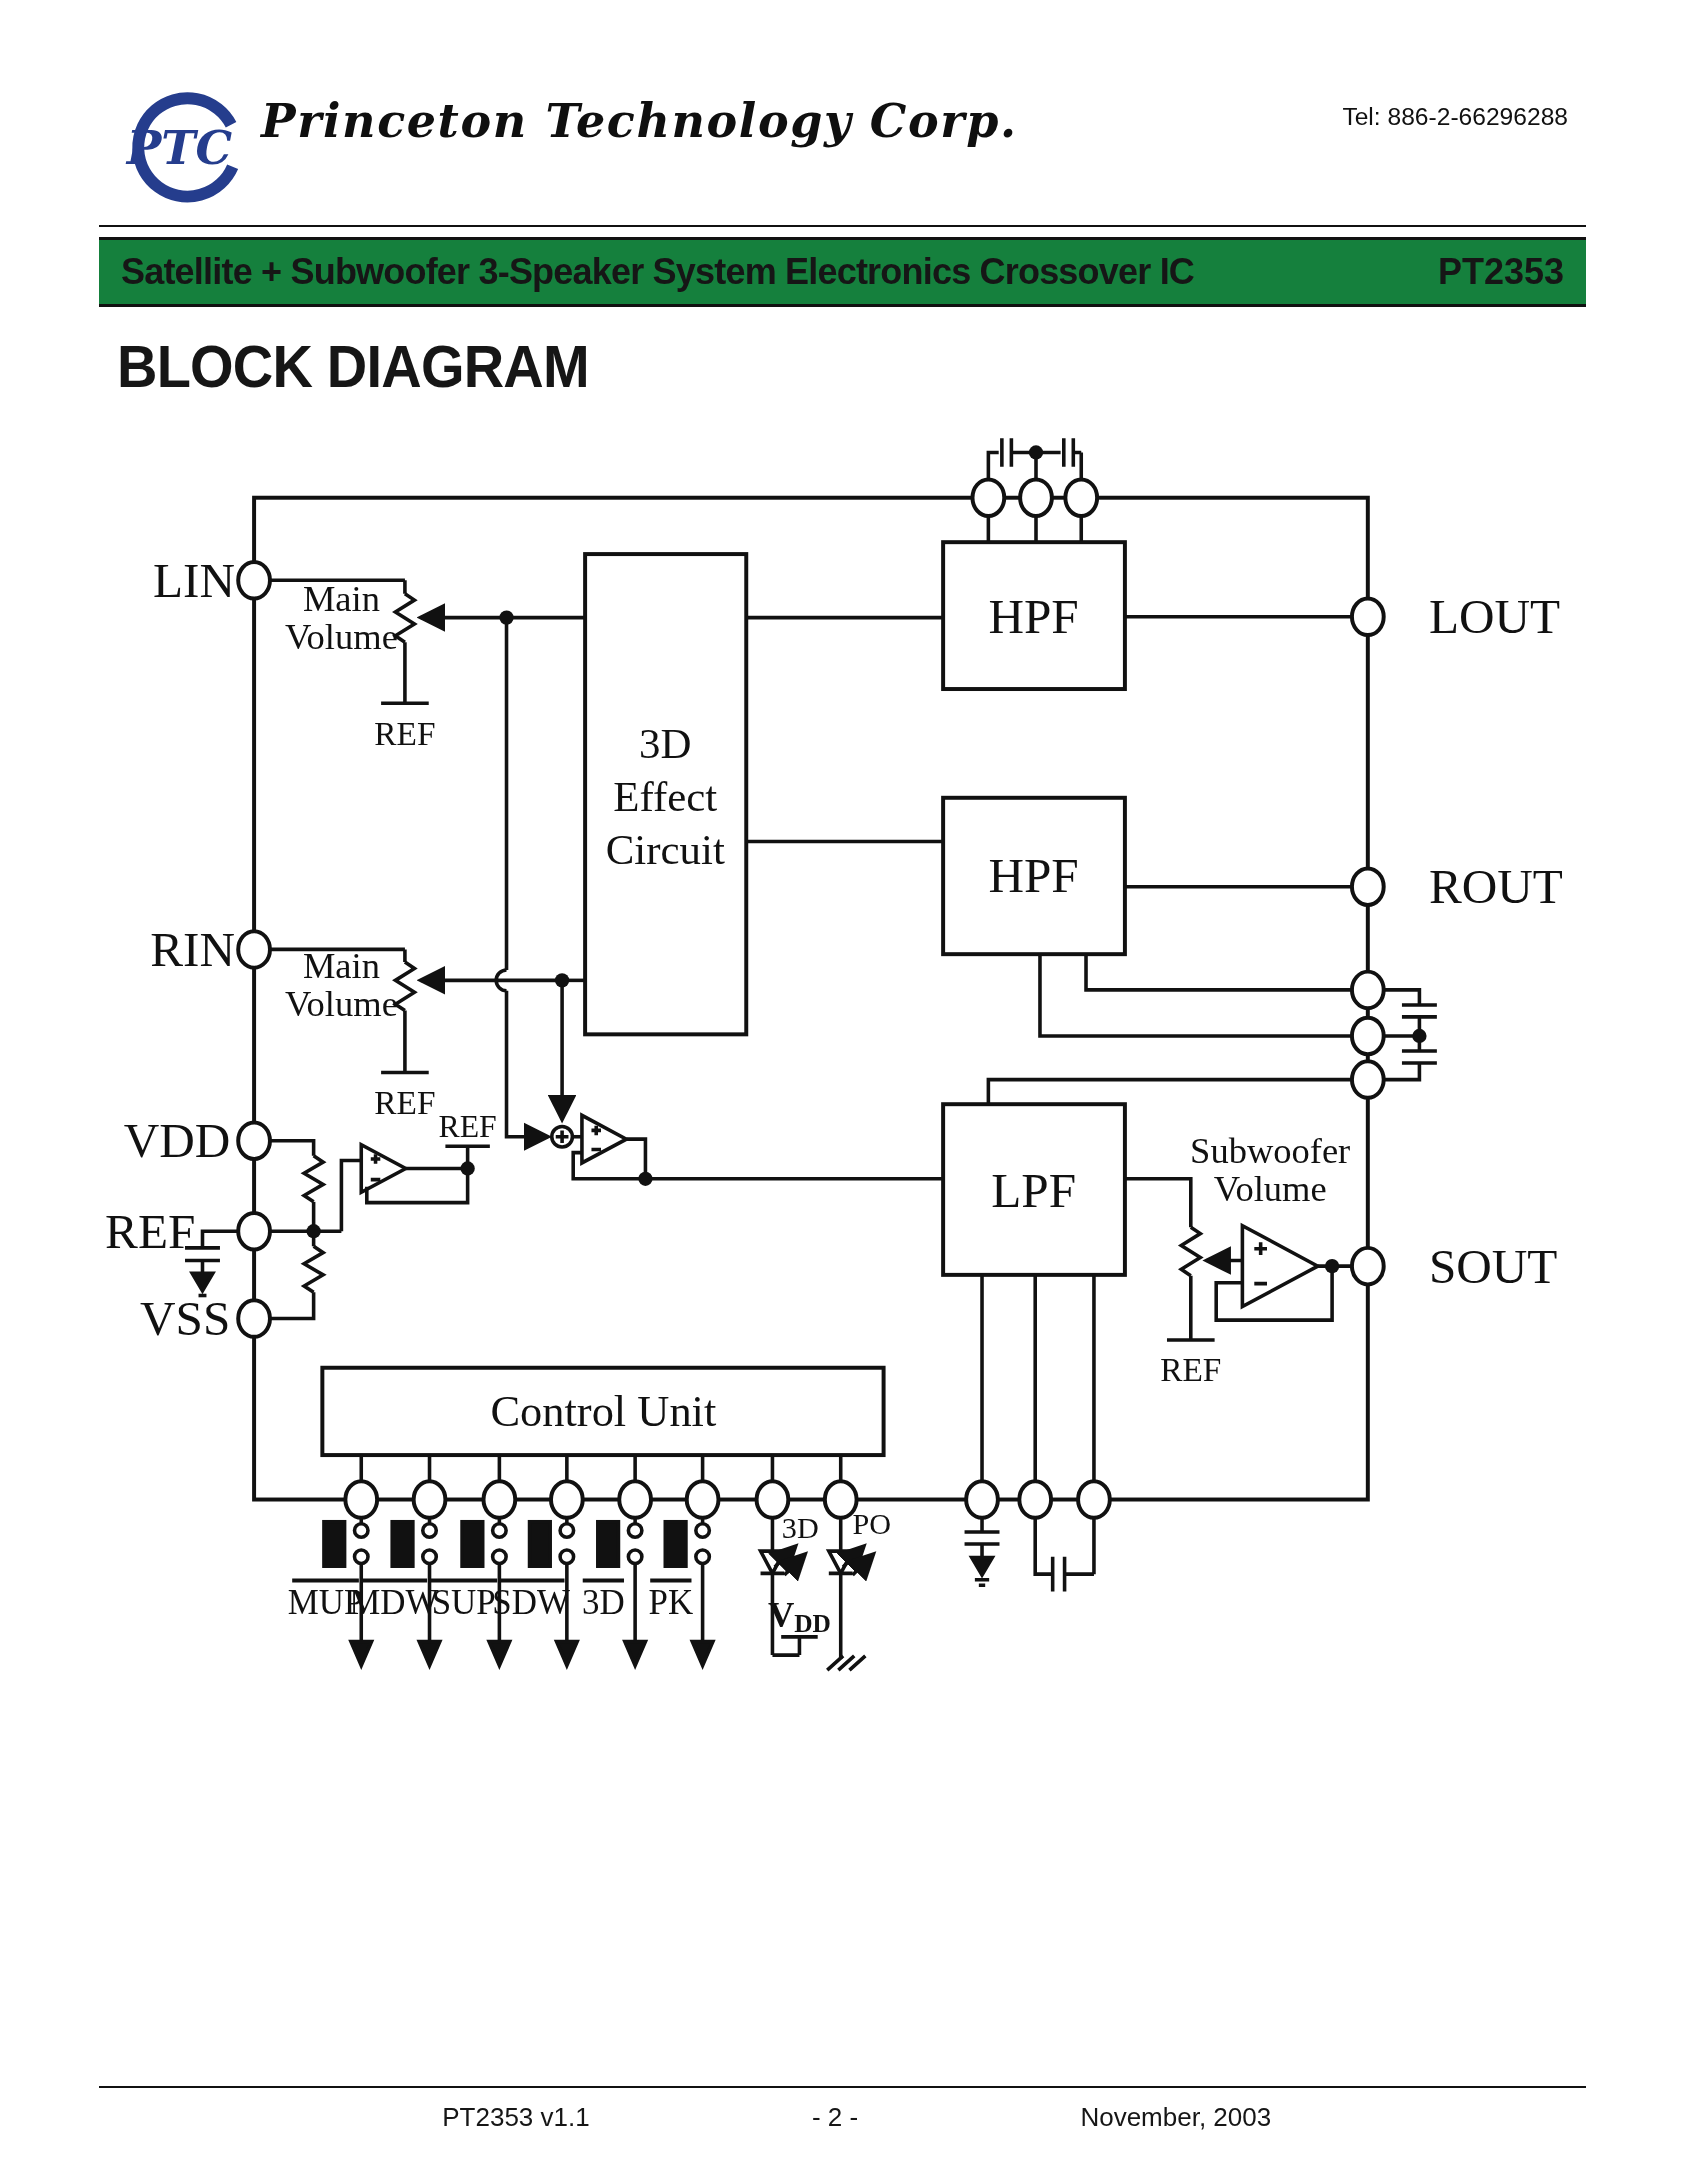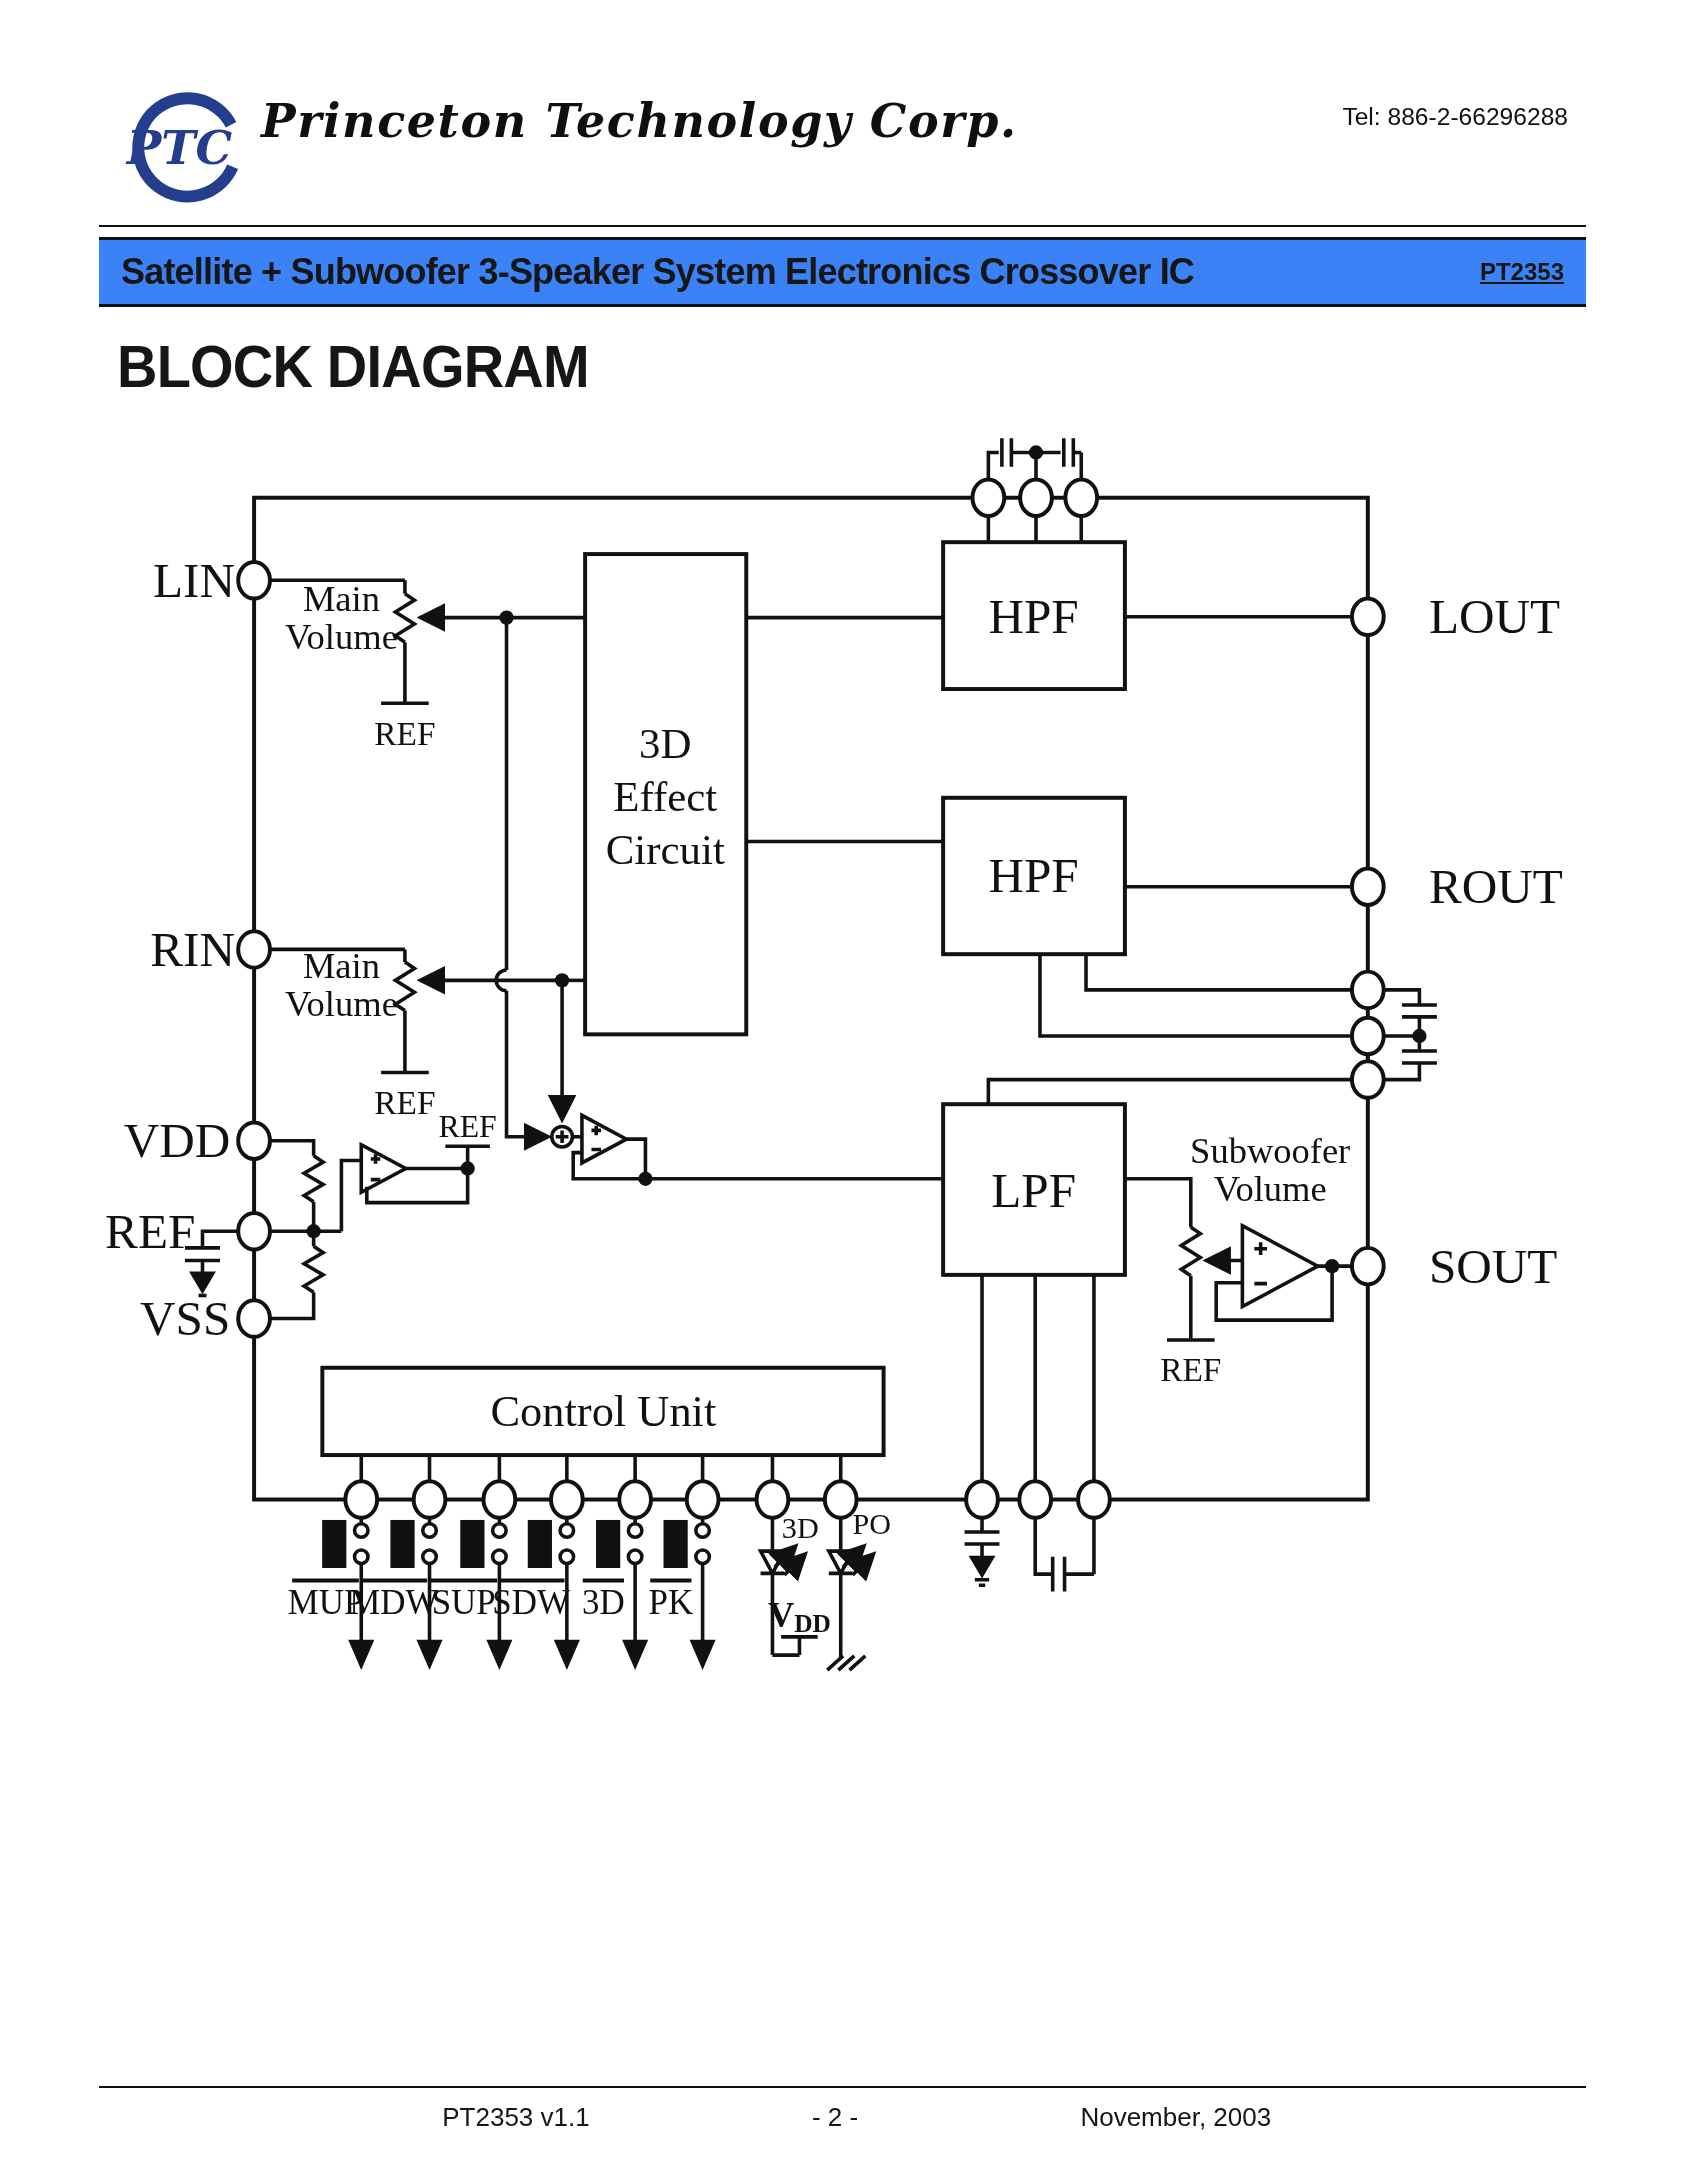--- a/index.html
+++ b/index.html
@@ -3,23 +3,23 @@
 <meta charset="utf-8">
 <style>
   html,body{margin:0;padding:0;background:#ffffff;}
   body{width:1687px;height:2183px;position:relative;font-family:"Liberation Sans",sans-serif;color:#161616;}
   .abs{position:absolute;}
   
   #logo{left:112px;top:89px;width:135px;height:119px;}
   #company{left:261px;top:94px;font-family:"DejaVu Serif",serif;font-style:italic;font-weight:bold;font-size:46px;letter-spacing:1.6px;color:#0f0f0f;}
   #contact{right:119px;top:97px;text-align:center;font-size:24.6px;line-height:40px;color:#111;}
   #rule-top{left:99px;top:225px;width:1487px;height:2.4px;background:#111;}
-  #titleband{left:99px;top:237px;width:1487px;height:64px;background:#3b82f6;border-top:3.2px solid #111;border-bottom:3.2px solid #111;display:flex;align-items:center;}
+  #titleband{left:99px;top:237px;width:1487px;height:64px;background:#15803d;border-top:3.2px solid #111;border-bottom:3.2px solid #111;display:flex;align-items:center;}
   #titleband .t{font-weight:bold;font-size:36px;letter-spacing:-0.8px;padding-left:22px;}
-  #titleband .p{font-weight:bold;font-size:24px;margin-left:auto;padding-right:22px;text-decoration:underline;}
+  #titleband .p{font-weight:bold;font-size:36px;margin-left:auto;padding-right:22px;}
   #blockdiag-heading{left:117px;top:332px;font-weight:bold;font-size:56px;letter-spacing:-0.8px;transform:scaleY(1.05);transform-origin:left top;}
   
   #rule-bottom{left:99px;top:2086px;width:1487px;height:2.4px;background:#111;}
   #footer{left:99px;top:2102px;width:1487px;font-size:26px;display:flex;}
   #footer .l{width:33%;text-align:right;padding-left:20px;box-sizing:border-box;}
   #footer .c{width:33%;text-align:center;}
   #footer .r{width:34%;text-align:left;padding-right:17.5px;box-sizing:border-box;}
   svg text{font-family:"Liberation Serif","DejaVu Serif",serif;fill:#111;}
   svg .lbl-pin{font-size:62px;}
   svg .lbl-blk{font-size:62px;}

